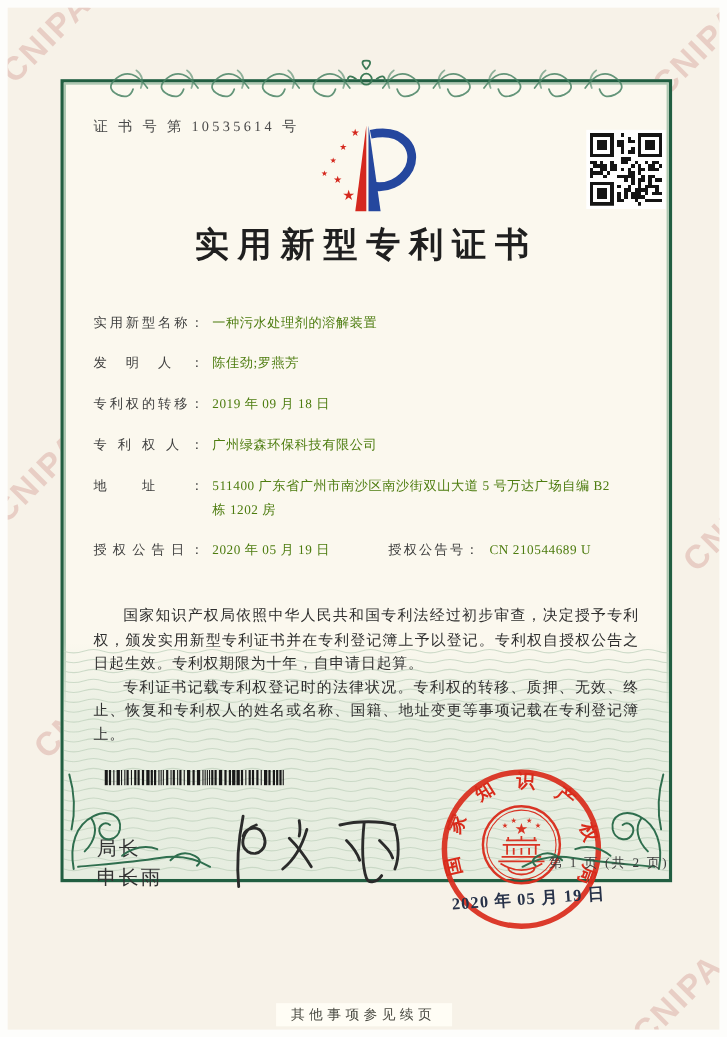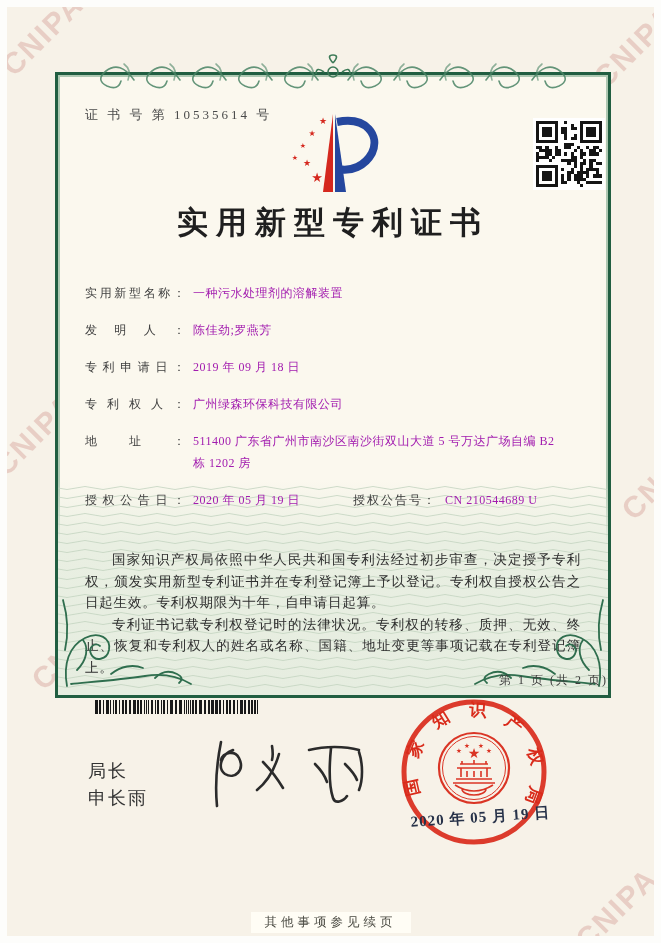--- a/index.html
+++ b/index.html
@@ -18,21 +18,21 @@
     font-family:"Liberation Sans","DejaVu Sans",sans-serif;
     font-weight:700;
     font-size:30px;
     letter-spacing:2px;
     color:rgba(213,158,147,.42);
     transform:rotate(-45deg);
     pointer-events:none;
     white-space:nowrap;
   }
   .frame{
-    position:absolute;left:48px;top:65px;width:556px;height:626px;
+    position:absolute;left:48px;top:65px;width:556px;height:730px;
     box-sizing:border-box;
     border:3px solid #215e41;
     background:#fbf8ee;
   }
   .frame-inner{
     position:absolute;inset:0;
     border:2px solid #aec8b2;
     pointer-events:none;
   }
   .band{
@@ -58,21 +58,21 @@
   .fields{
     position:absolute;left:27px;right:28px;top:207px;
     font-size:12px;line-height:22px;
   }
   .field-row{display:flex;margin-bottom:15px;}
   .f-label{
     flex:none;display:inline-block;width:100px;
     text-align:justify;text-align-last:justify;
     color:#3f3f3f;
   }
-  .f-value{flex:1;letter-spacing:.5px;color:#a21caf;padding-left:8px;}
+  .f-value{flex:1;letter-spacing:.5px;color:#4d7c0f;padding-left:8px;}
   .f-value.addr{max-width:362px;}
   .grant-row{display:flex;}
   .grant-pair1{display:flex;width:268px;flex:none;}
   .grant-pair2{display:flex;}
   .g-label2{flex:none;letter-spacing:2px;}
   .paragraphs{
     position:absolute;left:27px;right:27px;top:474px;
     font-size:13.5px;line-height:21.5px;letter-spacing:.8px;
     text-align:justify;color:#2e2e2e;
   }
@@ -328,21 +328,21 @@
     <div class="fields">
       <div class="field-row">
         <span class="f-label">实用新型名称：</span>
         <span class="f-value">一种污水处理剂的溶解装置</span>
       </div>
       <div class="field-row">
         <span class="f-label">发明人：</span>
         <span class="f-value">陈佳劲;罗燕芳</span>
       </div>
       <div class="field-row">
-        <span class="f-label">专利申请日：</span>
+        <span class="f-label">专利权的转移：</span>
         <span class="f-value">2019 年 09 月 18 日</span>
       </div>
       <div class="field-row">
         <span class="f-label">专利权人：</span>
         <span class="f-value">广州绿森环保科技有限公司</span>
       </div>
       <div class="field-row">
         <span class="f-label">地址：</span>
         <span class="f-value addr">511400 广东省广州市南沙区南沙街双山大道 5 号万达广场自编 B2 栋 1202 房</span>
       </div>

